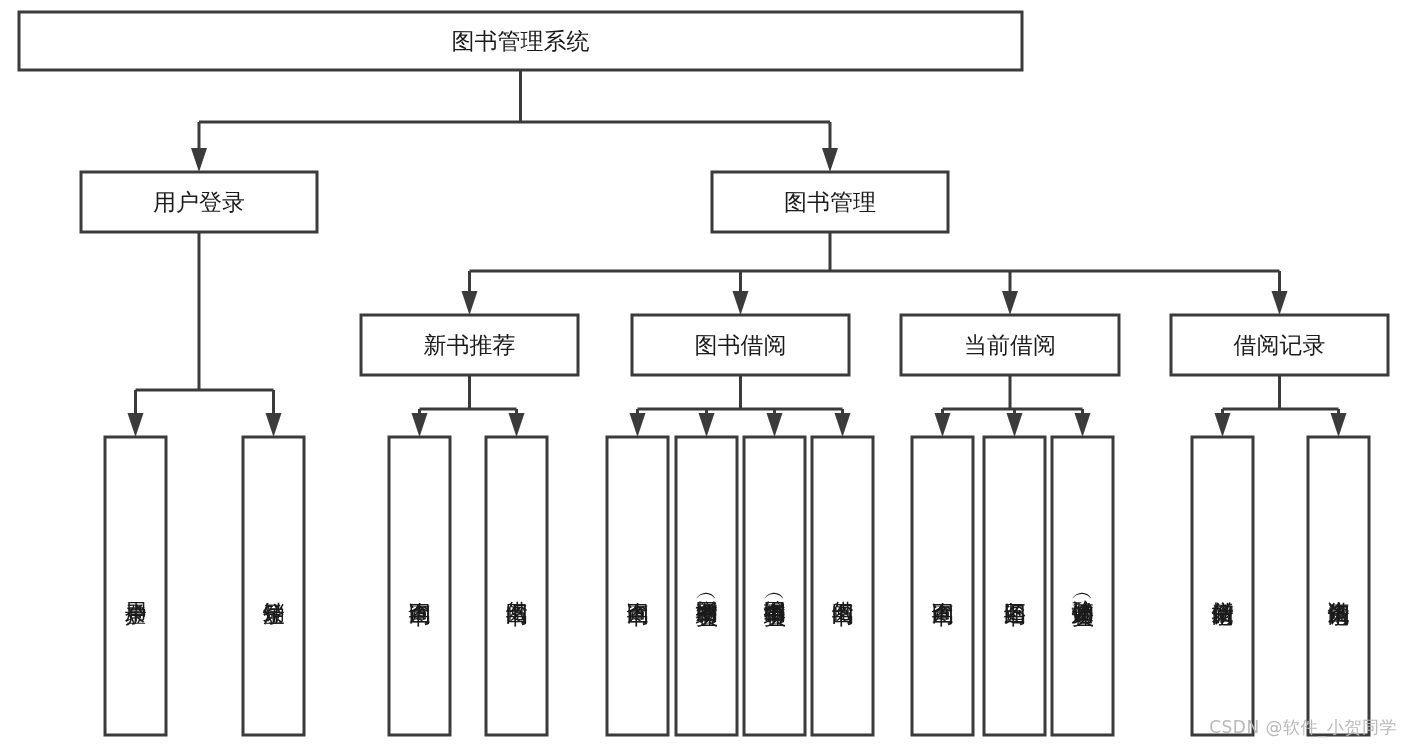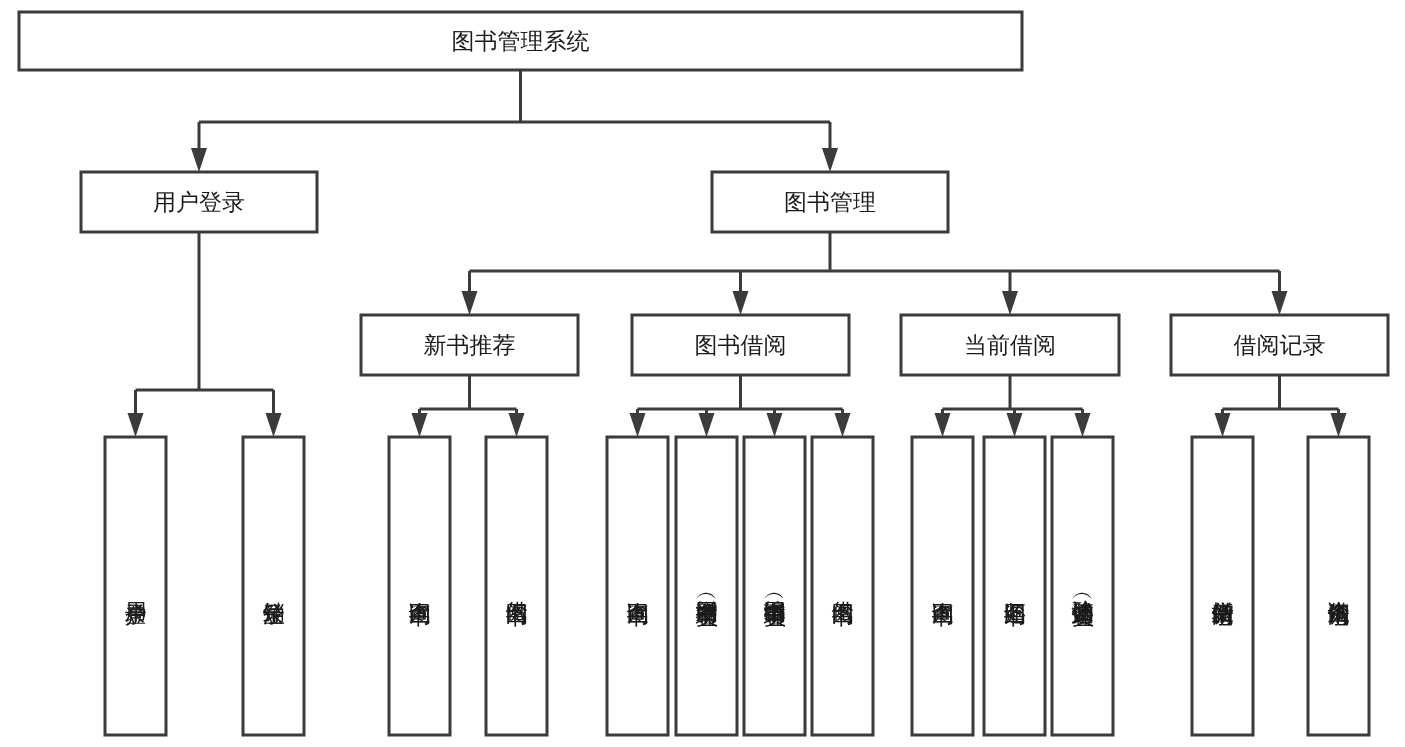--- a/index.html
+++ b/index.html
@@ -202,13 +202,14 @@
       <div class="leaf-label-wrap" style="left: 1052px; top: 437px; width: 61px; height: 298px;">
         <span class="leaf-label">确认归还（管理员）</span>
       </div>
       <div class="leaf-label-wrap" style="left: 1192px; top: 437px; width: 61px; height: 298px;">
         <span class="leaf-label">新增借阅记录</span>
       </div>
       <div class="leaf-label-wrap" style="left: 1308px; top: 437px; width: 61px; height: 298px;">
         <span class="leaf-label">查询借阅记录</span>
       </div>
     </div>
+  <div class="watermark">CSDN @软件_小贺同学</div>
 </div>
 
 </body></html>

